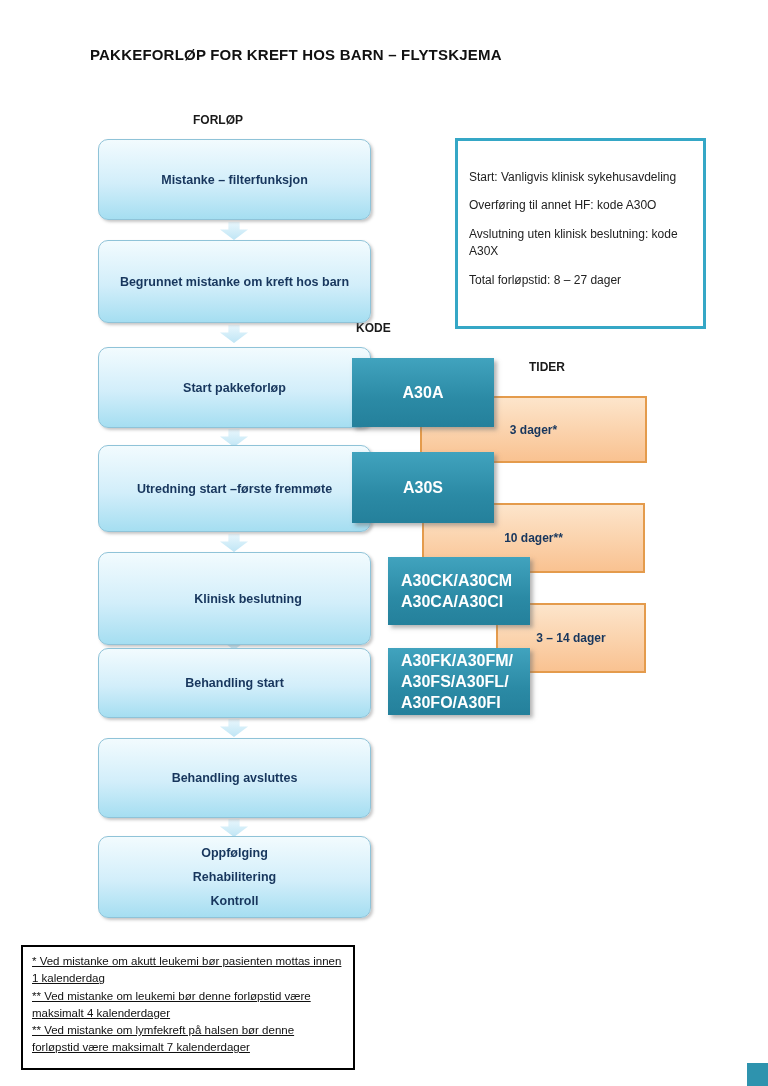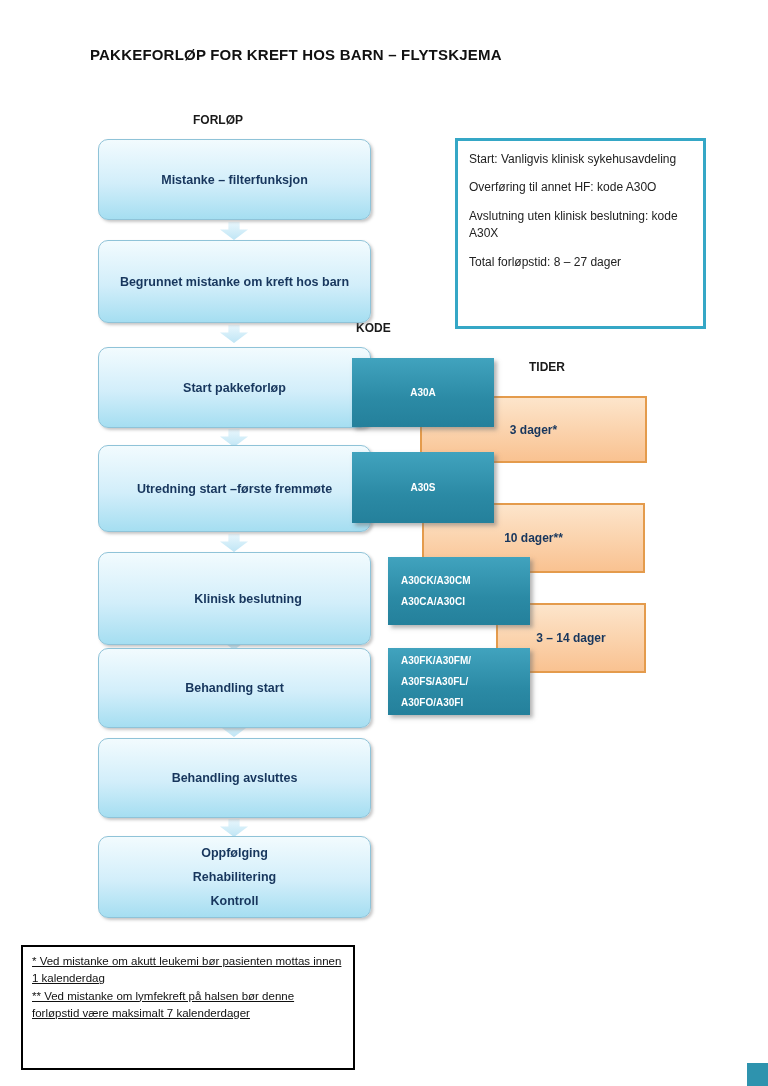--- a/index.html
+++ b/index.html
@@ -17,55 +17,55 @@
             background:linear-gradient(to bottom,#f2fbfe 0%,#d2eefa 55%,#a5def1 100%);
             box-shadow:2px 2px 3px rgba(130,130,130,.45);
             display:flex;flex-direction:column;align-items:center;justify-content:center;
             text-align:center;font-weight:bold;font-size:12.5px;color:#17365d;z-index:2;}
   .flow-box .ln{line-height:24px;}
   .fb1{top:139px;height:81px;}
   .fb2{top:240px;height:83px;}
   .fb3{top:347px;height:81px;}
   .fb4{top:445px;height:87px;}
   .fb5{top:552px;height:93px;padding-left:27px;}
-  .fb6{top:648px;height:80px;}
+  .fb6{top:648px;height:70px;}
   .fb7{top:738px;height:80px;}
   .fb8{top:836px;height:82px;}
 
   .arrow{position:absolute;left:220px;width:28px;height:18px;z-index:1;
          background:linear-gradient(to bottom,#e9f7fd,#bfe5f5);
          clip-path:polygon(30% 0,70% 0,70% 42%,100% 42%,50% 100%,0 42%,30% 42%);
          filter:drop-shadow(1px 1px 1px rgba(0,0,0,.25));}
   .ar1{top:222px;}.ar2{top:325px;}.ar3{top:429px;}.ar4{top:534px;}
   .ar5{top:632px;}.ar6{top:719px;}.ar7{top:819px;}
 
   .code-box{position:absolute;left:352px;width:142px;box-sizing:border-box;z-index:3;
             background:linear-gradient(to bottom,#41a3be 0%,#2b8aa5 60%,#24809b 100%);
-            color:#fff;font-weight:bold;font-size:10px;
+            color:#fff;font-weight:bold;font-size:16px;
             box-shadow:3px 3px 4px rgba(110,110,110,.5);
             display:flex;flex-direction:column;justify-content:center;}
   .code-box .ln{line-height:21px;}
   .code-center{align-items:center;text-align:center;}
   .code-left{align-items:flex-start;text-align:left;padding-left:13px;margin-left:36px;}
   .cb1{top:358px;height:69px;}
   .cb2{top:452px;height:71px;}
   .cb3{top:557px;height:68px;}
   .cb4{top:648px;height:67px;}
 
   .dur-box{position:absolute;box-sizing:border-box;z-index:1;
            border:2px solid #e49b4c;
            background:linear-gradient(to bottom,#fde5cb 0%,#f9c291 100%);
            display:flex;align-items:center;justify-content:center;
            font-weight:bold;font-size:12px;color:#17365d;}
   .ob1{left:420px;top:396px;width:227px;height:67px;}
   .ob2{left:422px;top:503px;width:223px;height:70px;}
   .ob3{left:496px;top:603px;width:150px;height:70px;}
 
   .info-box{position:absolute;left:455px;top:138px;width:251px;height:191px;box-sizing:border-box;
-            border:3px solid #35a7c6;padding:10px 11px;font-size:12px;color:#222;z-index:2;}
+            border:3px solid #35a7c6;padding:28px 11px;font-size:12px;color:#222;z-index:2;}
   .info-box p{margin:0 0 11px 0;line-height:1.45;}
   .info-box p.nw{white-space:nowrap;}
 
   .foot-box{position:absolute;left:21px;top:945px;width:334px;height:125px;box-sizing:border-box;
             border:2px solid #000;padding:6px 9px;font-size:11.5px;line-height:1.5;color:#111;z-index:2;}
   .foot-box p{margin:0;text-decoration:underline;}
 
   .corner{position:absolute;right:0;bottom:0;width:21px;height:23px;background:#2e93ae;z-index:4;}
 </style>
 </head>
@@ -148,18 +148,19 @@
 
   <div class="info-box">
     <p class="nw">Start: Vanligvis klinisk sykehusavdeling</p>
     <p class="nw">Overføring til annet HF: kode A30O</p>
     <p>Avslutning uten klinisk beslutning: kode A30X</p>
     <p class="nw">Total forløpstid: 8 – 27 dager</p>
   </div>
 
   <div class="foot-box">
     <p>* Ved mistanke om akutt leukemi bør pasienten mottas innen 1 kalenderdag</p>
+    <p>** Ved mistanke om leukemi bør denne forløpstid være maksimalt 4 kalenderdager</p>
     <p>** Ved mistanke om lymfekreft på halsen bør denne forløpstid være maksimalt 7 kalenderdager</p>
   </div>
 
   <div class="corner"></div>
 
 </div>
 
 </body></html>

